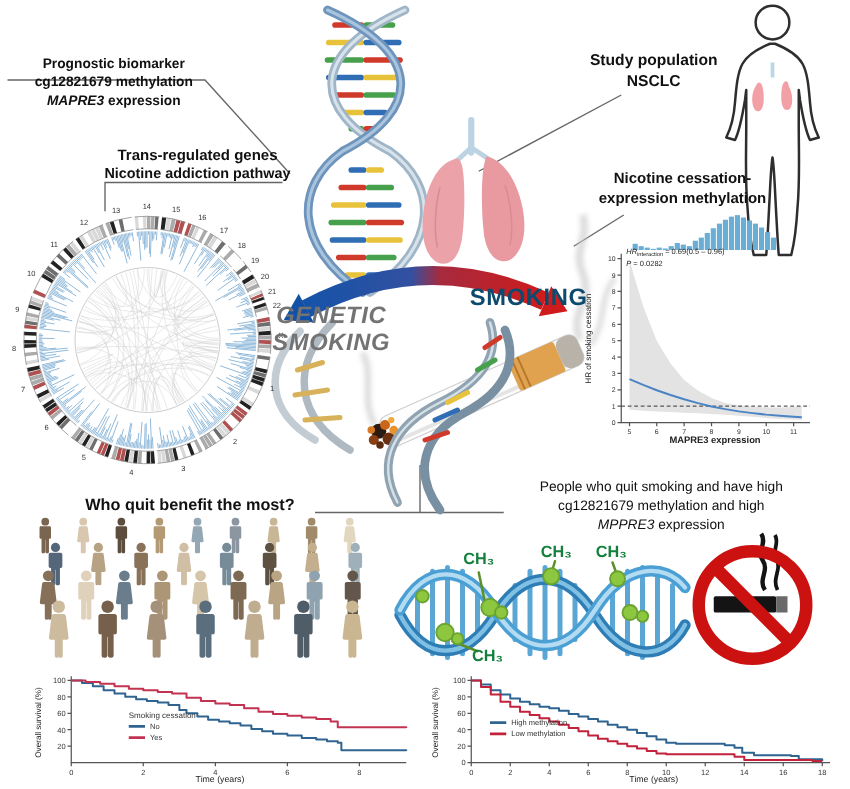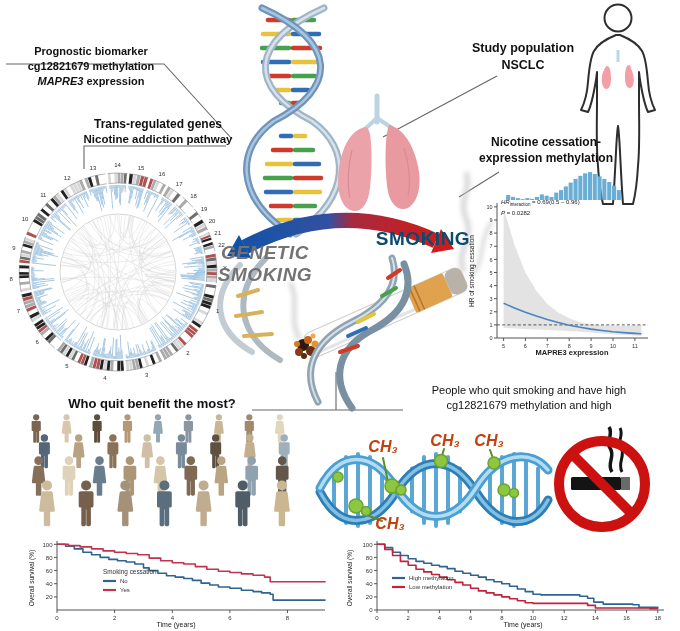--- a/index.html
+++ b/index.html
@@ -3,21 +3,21 @@
 <meta charset="utf-8">
 <style>
   html,body{margin:0;padding:0;background:#fff;}
   #fig{position:relative;width:680px;height:631px;background:#fff;font-family:"Liberation Sans","DejaVu Sans",sans-serif;overflow:hidden;}
   #fig svg{position:absolute;}
   .lbl{position:absolute;font-weight:bold;color:#111;text-align:center;line-height:1.35;}
   .lbl .ln{display:block;}
   .vlabel{position:absolute;transform:translate(-50%,-50%) rotate(-90deg);font-size:6.5px;color:#222;white-space:nowrap;}
   .hlabel{position:absolute;transform:translate(-50%,-50%);font-size:7px;color:#222;white-space:nowrap;}
   .big{font-size:19px;letter-spacing:.5px;line-height:1.18;}
-  .ch3{position:absolute;transform:translate(-50%,-50%);font-weight:bold;font-size:16px;color:#c2410c;font-style:italic;}
+  .ch3{position:absolute;transform:translate(-50%,-50%);font-weight:bold;font-size:13px;color:#15803d;}
   .anno{position:absolute;font-size:6px;color:#222;line-height:1.5;}
   .anno sub{font-size:4.5px;}
   .quit{position:absolute;font-size:11px;color:#111;line-height:1.35;text-align:center;}
 </style>
 </head>
 <body>
 
 <div id="fig">
 
   <svg id="art" width="680" height="631" viewBox="0 0 680 631" style="left:0;top:0;">
@@ -1255,20 +1255,21 @@
     <span class="ln">SMOKING</span>
   </div>
 
   <div class="lbl" style="left:52px;top:395px;width:200px;font-size:13px;">
     <span class="ln">Who quit benefit the most?</span>
   </div>
 
   <div class="quit" style="left:420px;top:383px;width:218px;">
     <span style="display:block">People who quit smoking and have high</span>
     <span style="display:block">cg12821679 methylation and high</span>
+    <span style="display:block"><i>MPPRE3</i><span> expression</span></span>
   </div>
 
   <div class="ch3" style="left:383px;top:447px;">CH₃</div>
   <div class="ch3" style="left:445px;top:441px;">CH₃</div>
   <div class="ch3" style="left:489px;top:441px;">CH₃</div>
   <div class="ch3" style="left:390px;top:524px;">CH₃</div>
 
   <div class="anno" style="left:501px;top:198px;">
     <span style="display:block"><i>HR</i><sub>interaction</sub><span> = 0.69(0.5 – 0.96)</span></span>
     <span style="display:block"><i>P</i><span> = 0.0282</span></span>

